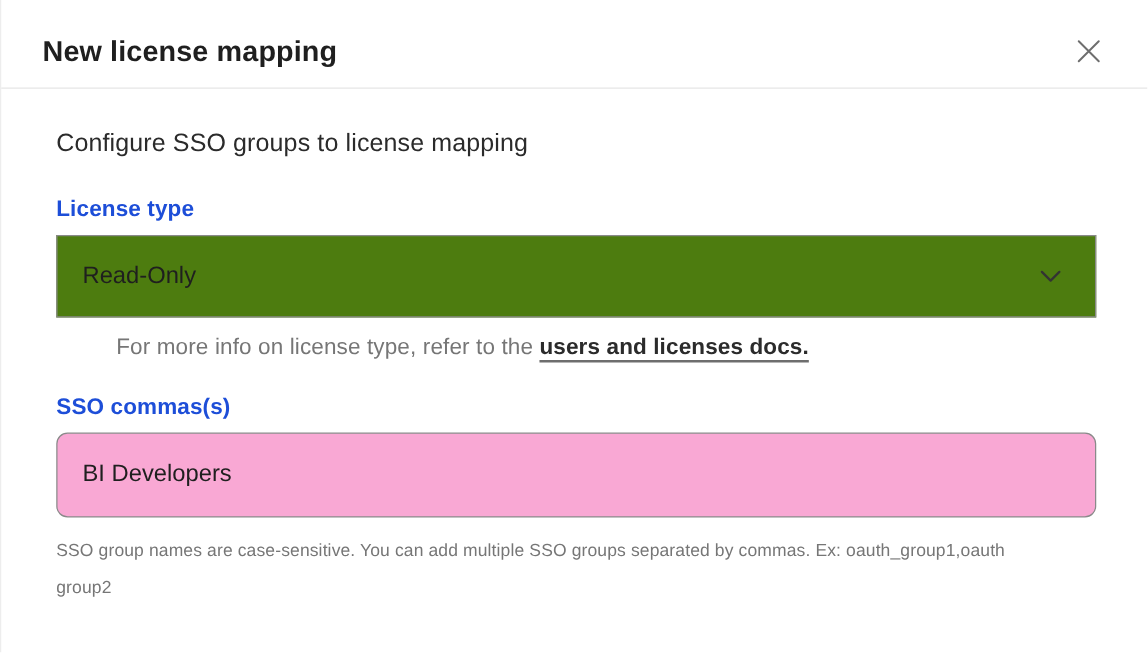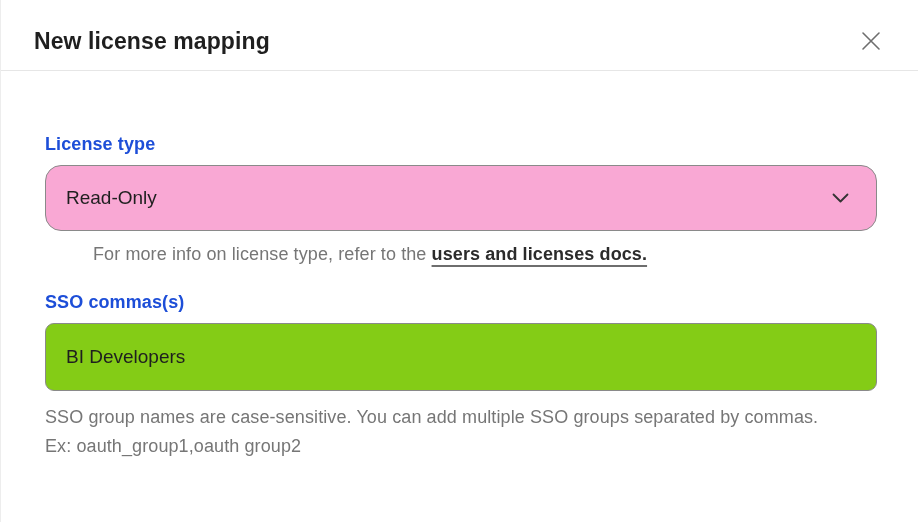--- a/index.html
+++ b/index.html
@@ -56,22 +56,22 @@
     font-size: 18px;
     font-weight: 700;
     color: #1d4ed8;
     letter-spacing: 0.1px;
   }
   .select-box {
     margin-top: 10px;
     height: 66px;
     width: 100%;
     border: 1px solid #8a8a8a;
-    border-radius: 16px;
-    background: #f9a8d4;
+    border-radius: 0;
+    background: #4d7c0f;
     display: flex;
     align-items: center;
     justify-content: space-between;
     padding: 0 27px 0 20px;
     cursor: pointer;
   }
   .select-value {
     font-size: 19px;
     color: #1f1f1f;
   }
@@ -91,30 +91,30 @@
     text-decoration-thickness: 1.5px;
     text-underline-offset: 5px;
     cursor: pointer;
   }
   .text-input {
     margin-top: 10px;
     height: 68px;
     width: 100%;
     border: 1px solid #8a8a8a;
     border-radius: 9px;
-    background: #84cc16;
+    background: #f9a8d4;
     padding: 10px 20px;
     font-family: "Liberation Sans", "DejaVu Sans", sans-serif;
     font-size: 19px;
     color: #1f1f1f;
     outline: none;
   }
   .help-text-multiline {
     margin-top: 12px;
-    font-size: 18px;
+    font-size: 14px;
     color: #767676;
     line-height: 29px;
     letter-spacing: 0.1px;
     max-width: 780px;
   }
   .field-label-2 { margin-top: 27px; }
 </style>
 </head>
 <body>
 
@@ -126,20 +126,21 @@
       <span>
         <svg width="26" height="26" viewBox="0 0 26 26">
           <path d="M5 5 L21 21 M21 5 L5 21" stroke="#6e6e6e" stroke-width="1.6" fill="none" stroke-linecap="round"></path>
         </svg>
       </span>
     </button>
   </div>
 
   <div class="modal-body">
 
+    <div class="intro-text">Configure SSO groups to license mapping</div>
 
     <div class="field-label">License type</div>
 
     <div class="select-box" role="combobox">
       <span class="select-value">Read-Only</span>
       <span class="chevron">
         <svg width="17" height="11" viewBox="0 0 17 11">
           <path d="M1.5 1.5 L8.5 8.5 L15.5 1.5" stroke="#333333" stroke-width="1.8" fill="none" stroke-linecap="round" stroke-linejoin="round"></path>
         </svg>
       </span>

